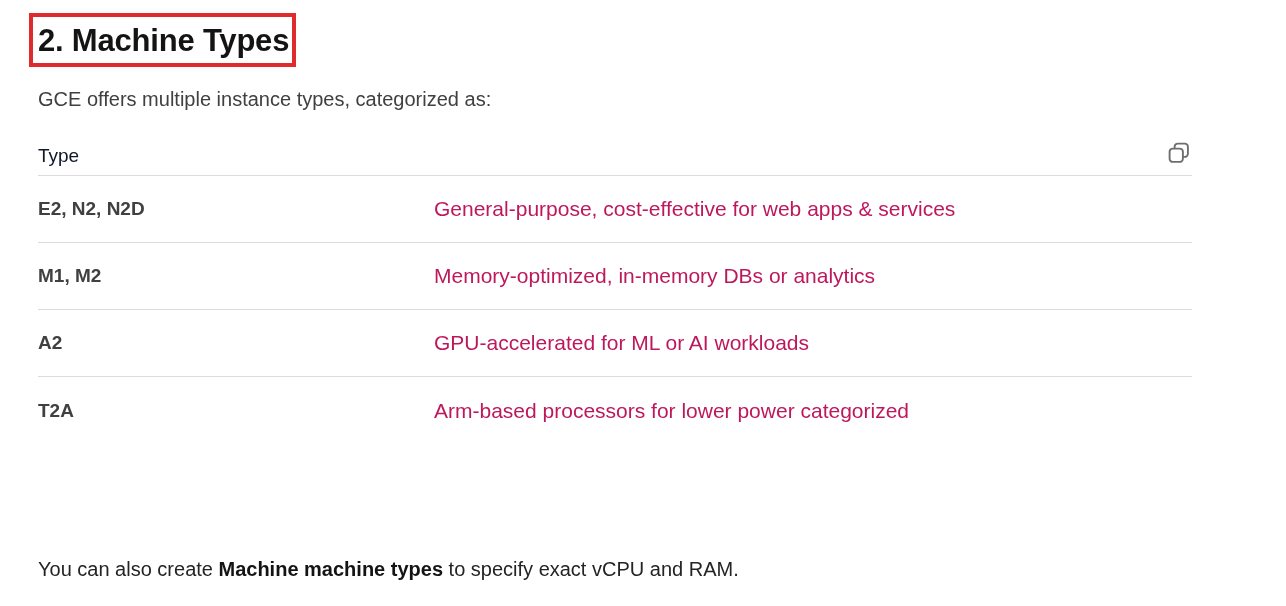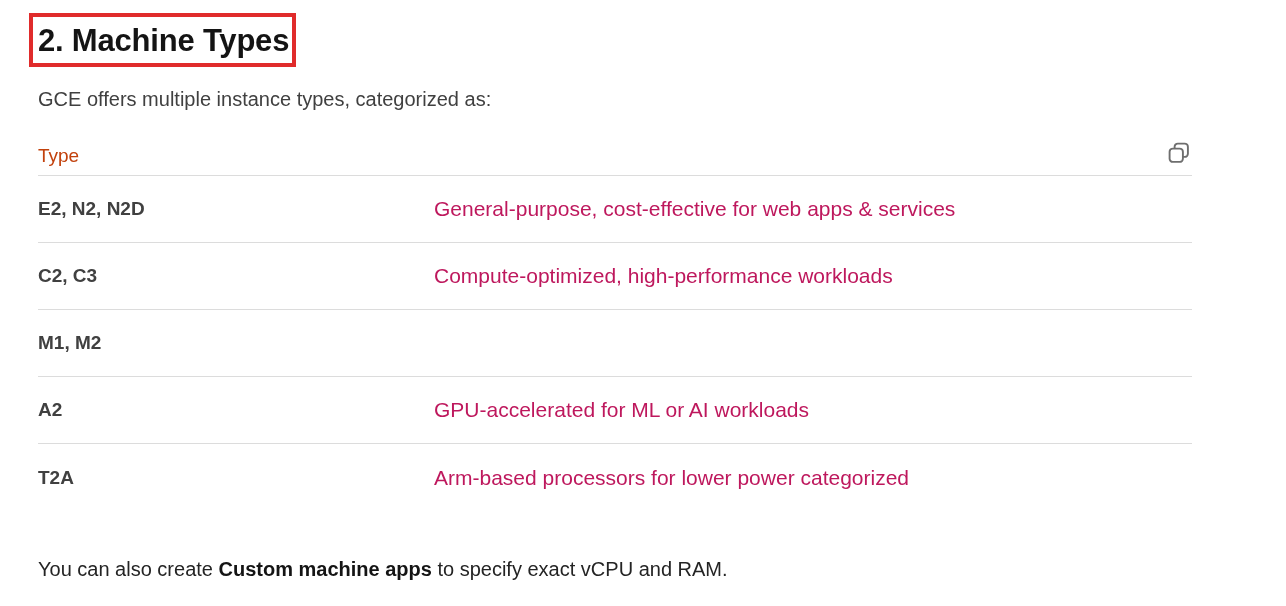--- a/index.html
+++ b/index.html
@@ -96,21 +96,21 @@
     flex: 1 1 auto;
     font-size: 21px;
     line-height: 26px;
     color: #be185d;
     white-space: nowrap;
   }
   .trow.head .cell-type,
   .trow.head .cell-use {
     font-weight: normal;
     font-size: 19px;
-    color: #c2410c;
+    color: #0f172a;
   }
   .trow.body .cell-type {
     font-weight: bold;
   }
   .trow.body .cell-use {
     font-weight: normal;
   }
 
   
   .copy-icon {
@@ -162,38 +162,35 @@
           <rect x="3.6" y="8.6" width="13.3" height="13.3" rx="3.2" stroke="#6e6e6e" stroke-width="1.9" fill="#ffffff"></rect>
         </svg>
       </span>
     </div>
 
     <div class="trow body">
       <div class="cell-type">E2, N2, N2D</div>
       <div class="cell-use">General-purpose, cost-effective for web apps &amp; services</div>
     </div>
 
-    <div class="trow body">
-      <div class="cell-type">C2, C3</div>
-      <div class="cell-use">Compute-optimized, high-performance workloads</div>
-    </div>
 
     <div class="trow body">
       <div class="cell-type">M1, M2</div>
+      <div class="cell-use">Memory-optimized, in-memory DBs or analytics</div>
     </div>
 
     <div class="trow body">
       <div class="cell-type">A2</div>
       <div class="cell-use">GPU-accelerated for ML or AI workloads</div>
     </div>
 
     <div class="trow body last">
       <div class="cell-type">T2A</div>
       <div class="cell-use">Arm-based processors for lower power categorized</div>
     </div>
 
   </div>
 
   <div class="footer">
-    <span>You can also create </span><span class="b">Custom machine apps</span><span> to specify exact vCPU and RAM.</span>
+    <span>You can also create </span><span class="b">Machine machine types</span><span> to specify exact vCPU and RAM.</span>
   </div>
 
 </div>
 
 </body></html>

